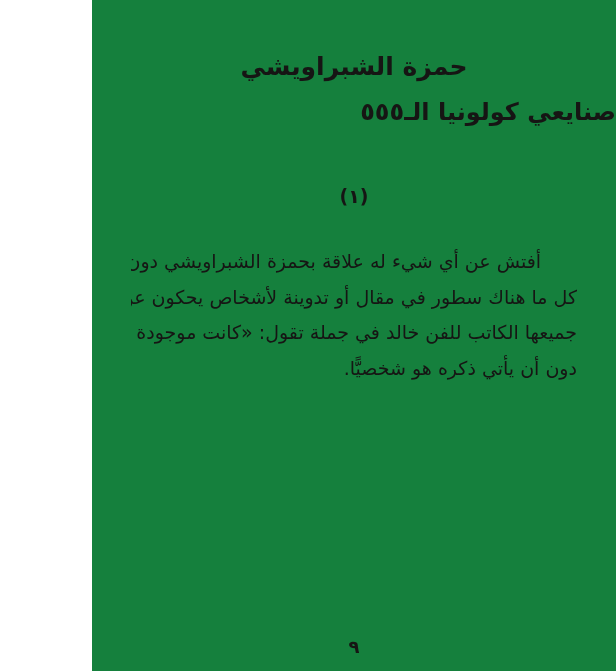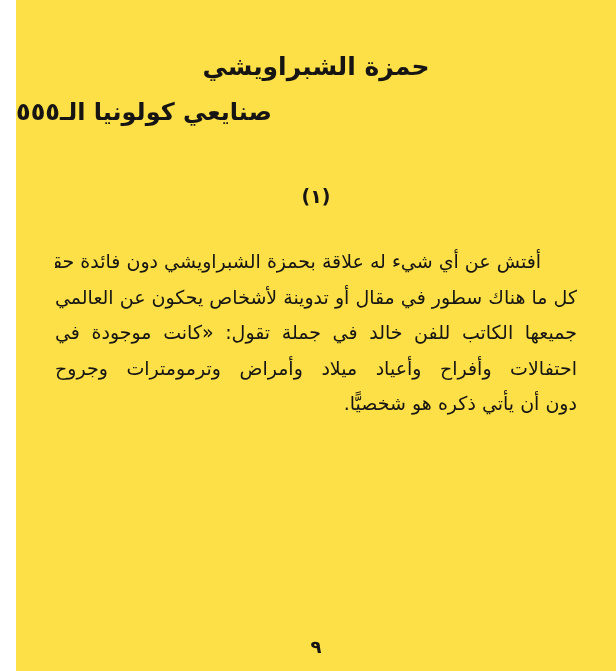--- a/index.html
+++ b/index.html
@@ -2,23 +2,23 @@
 <html lang="ar" dir="rtl"><head>
 <meta charset="utf-8">
 <style>
   html, body {
     margin: 0;
     padding: 0;
     background: #ffffff;
   }
   .page {
     position: relative;
-    width: 600px;
+    width: 524px;
     height: 671px;
-    background: #fde047;
+    background: #15803d;
     color: #161514;
     font-family: "DejaVu Sans", sans-serif;
     direction: rtl;
     overflow: hidden;
     box-sizing: border-box;
   }
   .page-title {
     margin: 0;
     position: absolute;
     top: 52px;
@@ -28,21 +28,21 @@
     font-size: 25px;
     font-weight: 700;
     letter-spacing: 0;
   }
   .page-subtitle {
     margin: 0;
     position: absolute;
     top: 98px;
     left: 0;
     right: 0;
-    text-align: left;
+    text-align: right;
     font-size: 24px;
     font-weight: 700;
   }
   .section-number {
     position: absolute;
     top: 185px;
     left: 0;
     right: 0;
     text-align: center;
     font-size: 19px;
@@ -91,21 +91,20 @@
   <h2 class="page-subtitle">صنايعي كولونيا الـ٥٥٥</h2>
 
   <div class="section-number">(١)</div>
 
   <div class="body-text">
 
     <div>
       <div class="line indent">أفتش عن أي شيء له علاقة بحمزة الشبراويشي دون فائدة حقيقية،</div>
       <div class="line">كل ما هناك سطور في مقال أو تدوينة لأشخاص يحكون عن العالمي</div>
       <div class="line">جميعها الكاتب للفن خالد في جملة تقول: «كانت موجودة في</div>
-      <div class="line">احتفالات وأفراح وأعياد ميلاد وأمراض وترمومترات وجروح</div>
       <div class="line last">دون أن يأتي ذكره هو شخصيًّا.</div>
     </div>
 
 
   </div>
 
   <div class="page-number">٩</div>
 
 </div>
 

